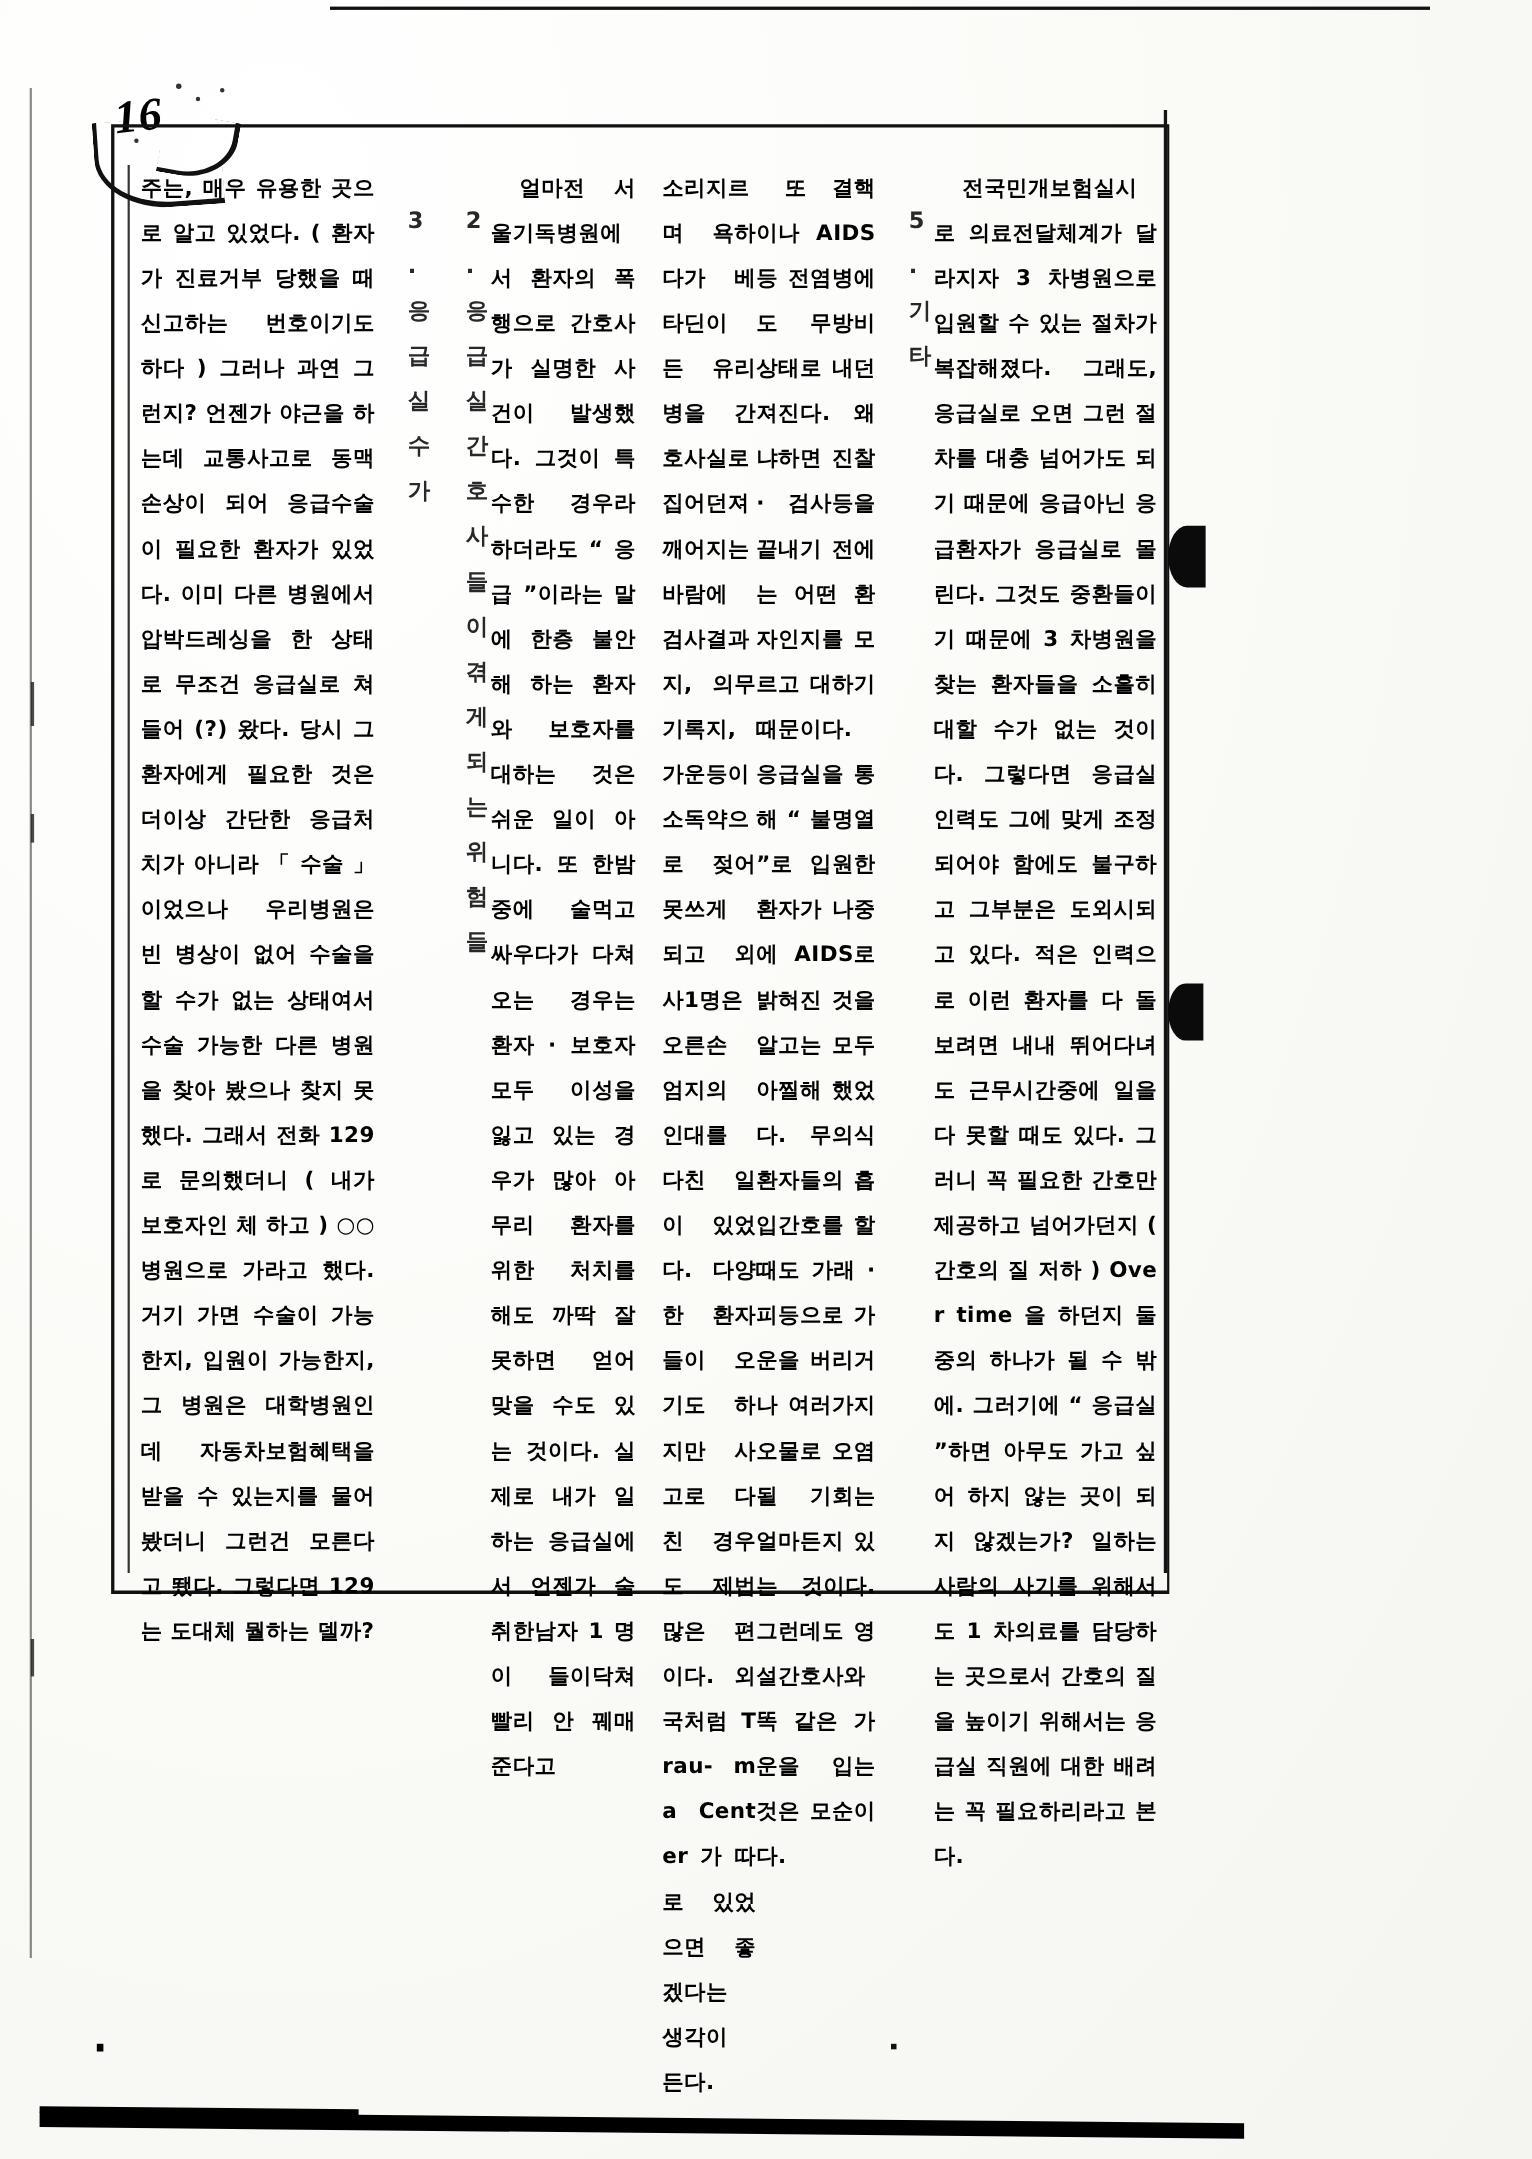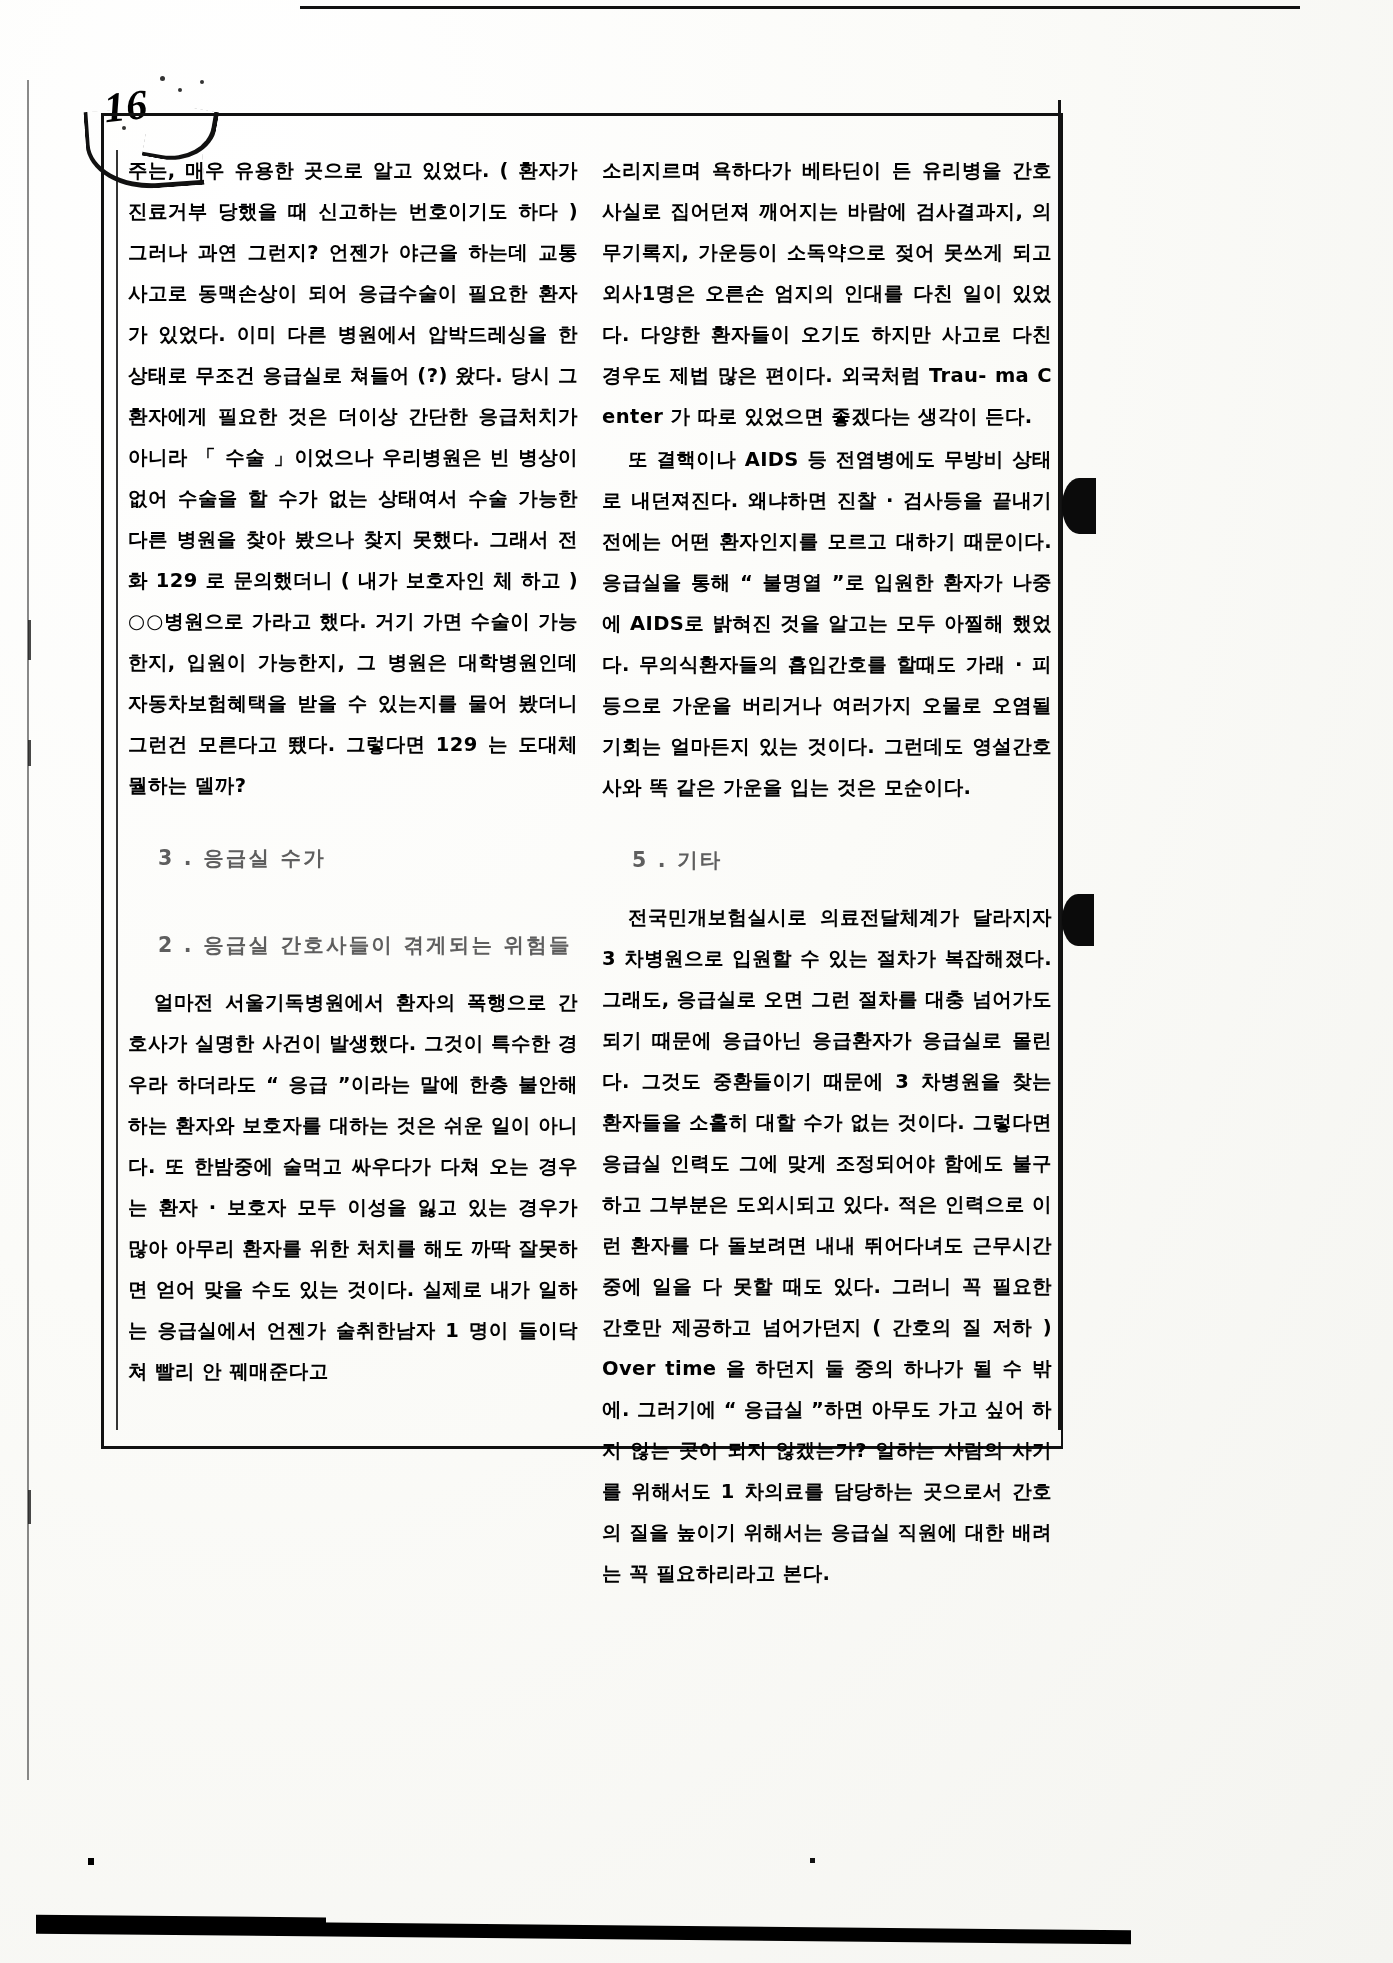--- a/index.html
+++ b/index.html
@@ -173,21 +173,21 @@
     left: 128px;
     top: 150px;
     width: 925px;
     height: 1275px;
     display: flex;
     gap: 24px;
   }
   .column {
     width: 450px;
     display: flex;
-    flex-direction: column;
+    flex-direction: row;
   }
 
   
   .para {
     font-family: "DejaVu Sans", "Liberation Sans", sans-serif;
     font-size: 19.5px;
     font-weight: 700;
     line-height: 41px;
     letter-spacing: 0.4px;
     text-align: justify;
@@ -199,21 +199,21 @@
   .para.indent { text-indent: 26px; }
 
   .heading {
     font-family: "DejaVu Sans", "Liberation Sans", sans-serif;
     font-size: 20.5px;
     font-weight: 700;
     letter-spacing: 2.2px;
     line-height: 41px;
     margin: 30px 0 16px 0;
     padding-left: 30px;
-    color: #ef4444;
+    color: #404040;
   }
 
   
   .columns, .page-number, .heading {
     filter: contrast(1.18) saturate(0);
   }
 </style>
 </head>
 <body>
 

